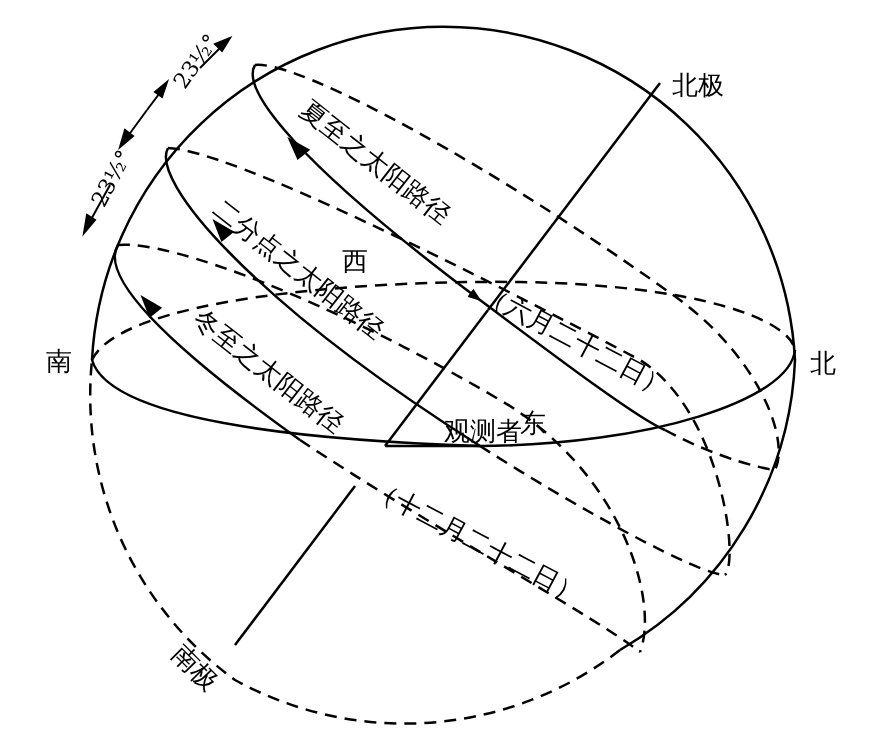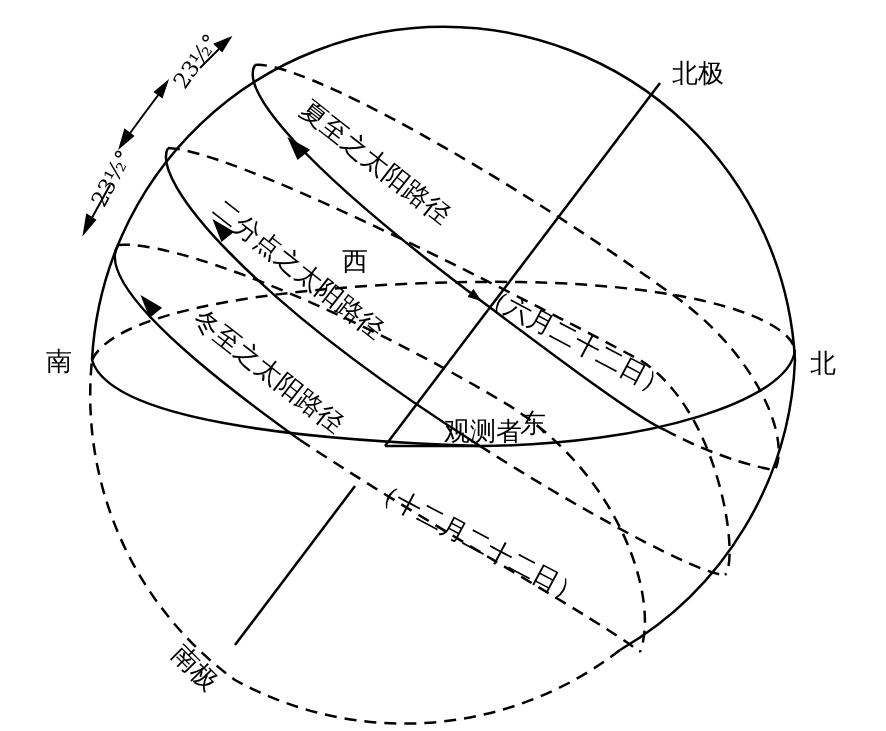--- a/index.html
+++ b/index.html
@@ -63,21 +63,21 @@
     <polygon points="120,147 125,130 133,136"></polygon>
     <line x1="147" y1="110" x2="165" y2="86"></line>
     <polygon points="167,82 155,92 162,97"></polygon>
     <line x1="200" y1="68" x2="225" y2="43"></line>
     <polygon points="230,38 215,44 222,51"></polygon>
     <line x1="110" y1="185" x2="88" y2="225"></line>
     <polygon points="84,233 87,215 95,220"></polygon>
   </g>
 </svg>
 
-<div class="lbl big" style="left:672px; top:60px;">北极</div>
+<div class="lbl big" style="left:672px; top:72px;">北极</div>
 <div class="lbl big" style="left:186px; top:640px; transform: rotate(45deg); transform-origin: 0 0;">南极</div>
 <div class="lbl big" style="left:46px; top:348px;">南</div>
 <div class="lbl big" style="left:810px; top:350px;">北</div>
 <div class="lbl big" style="left:342px; top:248px;">西</div>
 <div class="lbl big" style="left:520px; top:410px;">东</div>
 <div class="lbl big" style="left:444px; top:370px;margin-top:48px;">观测者</div>
 
 <div class="path-label" style="left:312px; top:96px; transform: rotate(38deg);">夏至之太阳路径</div>
 <div class="path-label" style="left:490px; top:280px; transform: rotate(28deg);">（六月二十二日）</div>
 <div class="path-label" style="left:225px; top:195px; transform: rotate(38deg);">二分点之太阳路径</div>

